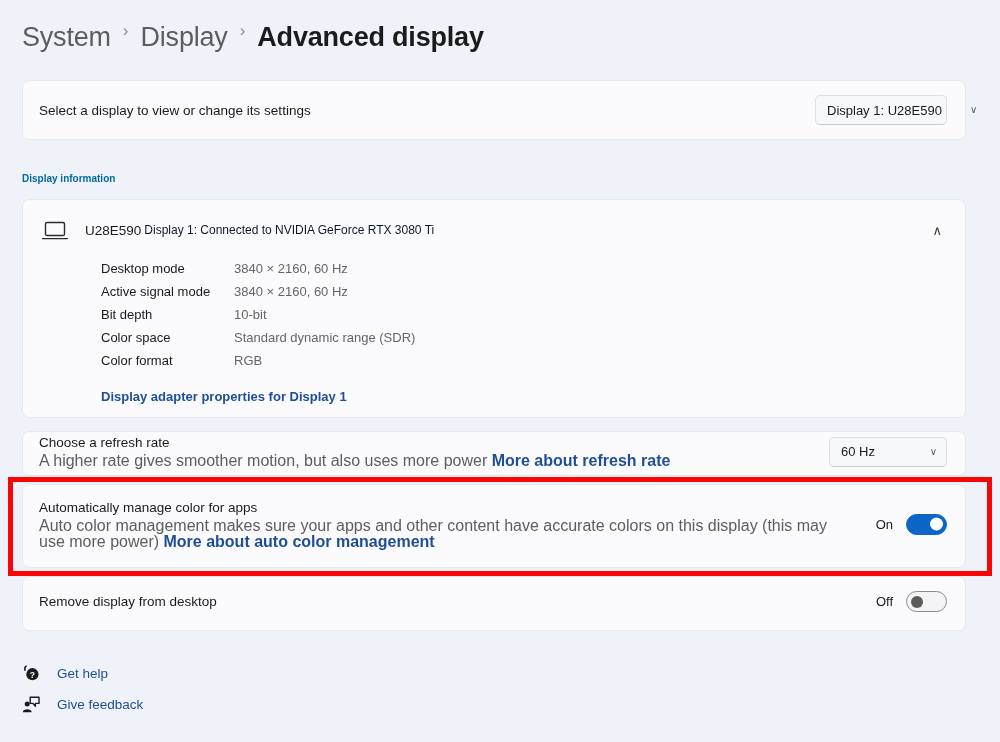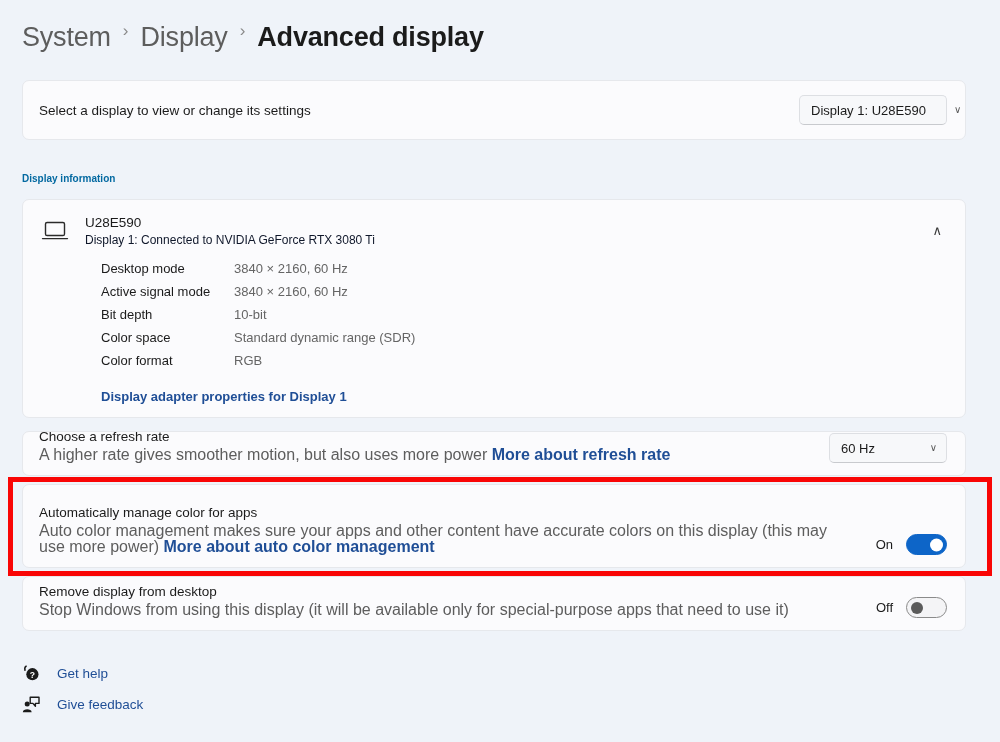--- a/index.html
+++ b/index.html
@@ -85,21 +85,21 @@
     color: #1b1b1b;
     cursor: pointer;
     white-space: nowrap;
   }
   .combo .chev {
     font-size: 10px;
     color: #5a5a5a;
     margin-left: 12px;
     line-height: 1;
   }
-  .combo-display { width: 148px; gap: 16px; }
+  .combo-display { width: 132px; gap: 16px; }
   .combo-refresh { width: 118px; }
 
   
   .section-heading {
     position: absolute;
     left: 22px;
     top: 173px;
     font-size: 10px;
     font-weight: bold;
     color: #0369a1;
@@ -123,21 +123,21 @@
   }
   .monitor-icon {
     width: 30px;
     height: 24px;
     margin-right: 15px;
     flex: none;
     display: flex;
     align-items: center;
     justify-content: center;
   }
-  .info-head-text { display: flex; flex-direction: column; gap: 3px; }
+  .info-head-text { display: flex; flex-direction: row; gap: 3px; }
   .info-title { font-size: 13.5px; color: #1b1b1b; }
   .info-sub { font-size: 12px; color: #0f172a; }
   .expand-chev {
     margin-left: auto;
     font-size: 13px;
     color: #3a3a3a;
     line-height: 1;
     padding-right: 6px;
   }
 
@@ -168,22 +168,22 @@
     text-decoration: none;
     font-weight: bold;
   }
 
   
   .setting-card {
     position: absolute;
     left: 22px;
     width: 944px;
     display: flex;
-    align-items: flex-end;
-    padding: 0 18px 12px 16px;
+    align-items: center;
+    padding: 0 18px 4px 16px;
   }
   .refresh-card { top: 431px; height: 45px; }
   .color-card   { top: 484px; height: 84px; }
   .remove-card  { top: 576px; height: 55px; }
 
   .setting-text { flex: 1; padding-right: 16px; }
   .setting-title {
     font-size: 13.5px;
     color: #1b1b1b;
     line-height: 17px;
@@ -378,21 +378,20 @@
       <span class="toggle-state">On</span>
       <div class="toggle on">
         <span class="knob"></span>
       </div>
     </div>
   </section>
 
   <section class="card setting-card remove-card">
     <div class="setting-text">
       <div class="setting-title">Remove display from desktop</div>
-      <div class="setting-desc">Stop Windows from using this display (it will be available only for special-purpose apps that need to use it)</div>
     </div>
     <div class="toggle-wrap">
       <span class="toggle-state">Off</span>
       <div class="toggle off">
         <span class="knob"></span>
       </div>
     </div>
   </section>
 
   <div class="highlight-box"></div>

